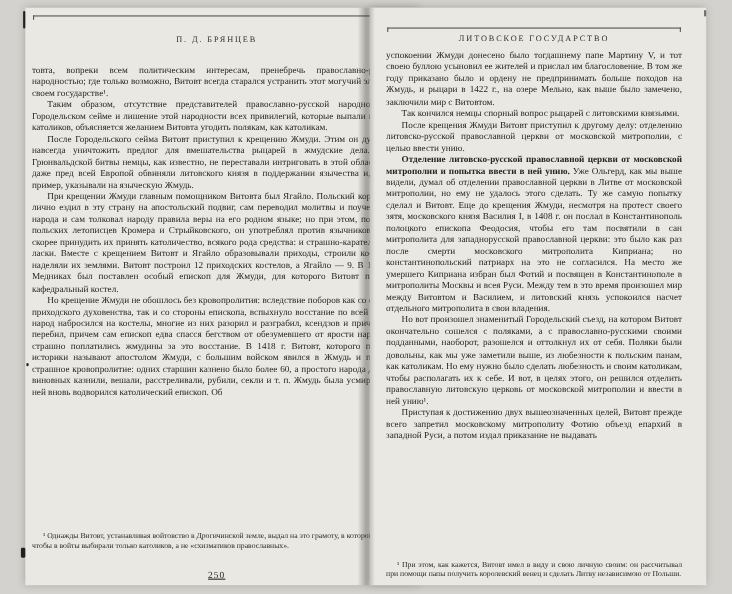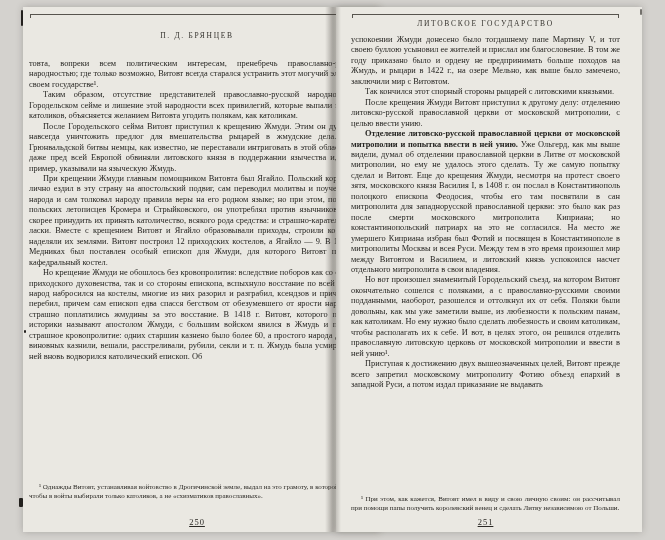--- a/index.html
+++ b/index.html
@@ -8,21 +8,21 @@
     position:relative;width:665px;height:540px;
     background:#d4d2ce;overflow:hidden;
     font-family:"Liberation Serif", serif;color:#262522;
   }
   .page{
     position:absolute;top:7px;height:525px;box-sizing:border-box;
     background:#eae8e2;display:flex;flex-direction:column;
     box-shadow:0 0 7px rgba(40,35,30,0.25);
   }
   .page-left{left:23px;width:357px;padding:7px 15px 5px 6px;gap:12px;}
-  .page-right{left:336px;width:306px;padding:7px 22px 5px 15px;}
+  .page-right{left:336px;width:306px;padding:18px 22px 5px 15px;}
   .header-rule{position:relative;border-top:1px solid #57544e;height:3px;margin:0 1px;}
   .header-rule::before,.header-rule::after{
     content:"";position:absolute;top:-1px;width:1px;height:4px;background:#57544e;
   }
   .header-rule::before{left:0;}
   .header-rule::after{right:0;}
   .running-header{
     text-align:center;font-size:7.5px;letter-spacing:1.7px;
     margin:1px 0 7px;color:#34322d;white-space:nowrap;
   }
@@ -72,23 +72,22 @@
     <div class="page-number">250</div>
   </div>
 
   <div class="gutter"></div>
 
   <div class="page page-right">
     <div class="header-rule"></div>
     <div class="running-header">ЛИТОВСКОЕ ГОСУДАРСТВО</div>
     <div class="page-body">
       <p class="no-indent">успокоении Жмуди донесено было тогдашнему папе Мартину V, и тот своею буллою усыновил ее жителей и прислал им благословение. В том же году приказано было и ордену не предпринимать больше походов на Жмудь, и рыцари в 1422 г., на озере Мельно, как выше было замечено, заключили мир с Витовтом.</p>
-      <p>Так кончился этот спорный стороны рыцарей с литовскими князьями.</p>
+      <p>Так кончился немцы спорный вопрос рыцарей с литовскими князьями.</p>
       <p>После крещения Жмуди Витовт приступил к другому делу: отделению литовско-русской православной церкви от московской митрополии, с целью ввести унию.</p>
       <p><span class="lead-bold">Отделение литовско-русской православной церкви от московской митрополии и попытка ввести в ней унию. </span><span>Уже Ольгерд, как мы выше видели, думал об отделении православной церкви в Литве от московской митрополии, но ему не удалось этого сделать. Ту же самую попытку сделал и Витовт. Еще до крещения Жмуди, несмотря на протест своего зятя, московского князя Василия I, в 1408 г. он послал в Константинополь полоцкого епископа Феодосия, чтобы его там посвятили в сан митрополита для западнорусской православной церкви: это было как раз после смерти московского митрополита Киприана; но константинопольский патриарх на это не согласился. На место же умершего Киприана избран был Фотий и посвящен в Константинополе в митрополиты Москвы и всея Руси. Между тем в это время произошел мир между Витовтом и Василием, и литовский князь успокоился насчет отдельного митрополита в свои владения.</span></p>
       <p>Но вот произошел знаменитый Городельский съезд, на котором Витовт окончательно сошелся с поляками, а с православно-русскими своими подданными, наоборот, разошелся и оттолкнул их от себя. Поляки были довольны, как мы уже заметили выше, из любезности к польским панам, как католикам. Но ему нужно было сделать любезность и своим католикам, чтобы располагать их к себе. И вот, в целях этого, он решился отделить православную литовскую церковь от московской митрополии и ввести в ней унию¹.</p>
       <p>Приступая к достижению двух вышеозначенных целей, Витовт прежде всего запретил московскому митрополиту Фотию объезд епархий в западной Руси, а потом издал приказание не выдавать</p>
     </div>
     <div class="footnote">¹ При этом, как кажется, Витовт имел в виду и свою личную своим: он рассчитывал при помощи папы получить королевский венец и сделать Литву независимою от Польши.</div>
-    <div class="page-number">251</div>
   </div>
 
 </div>
 
 </body></html>

